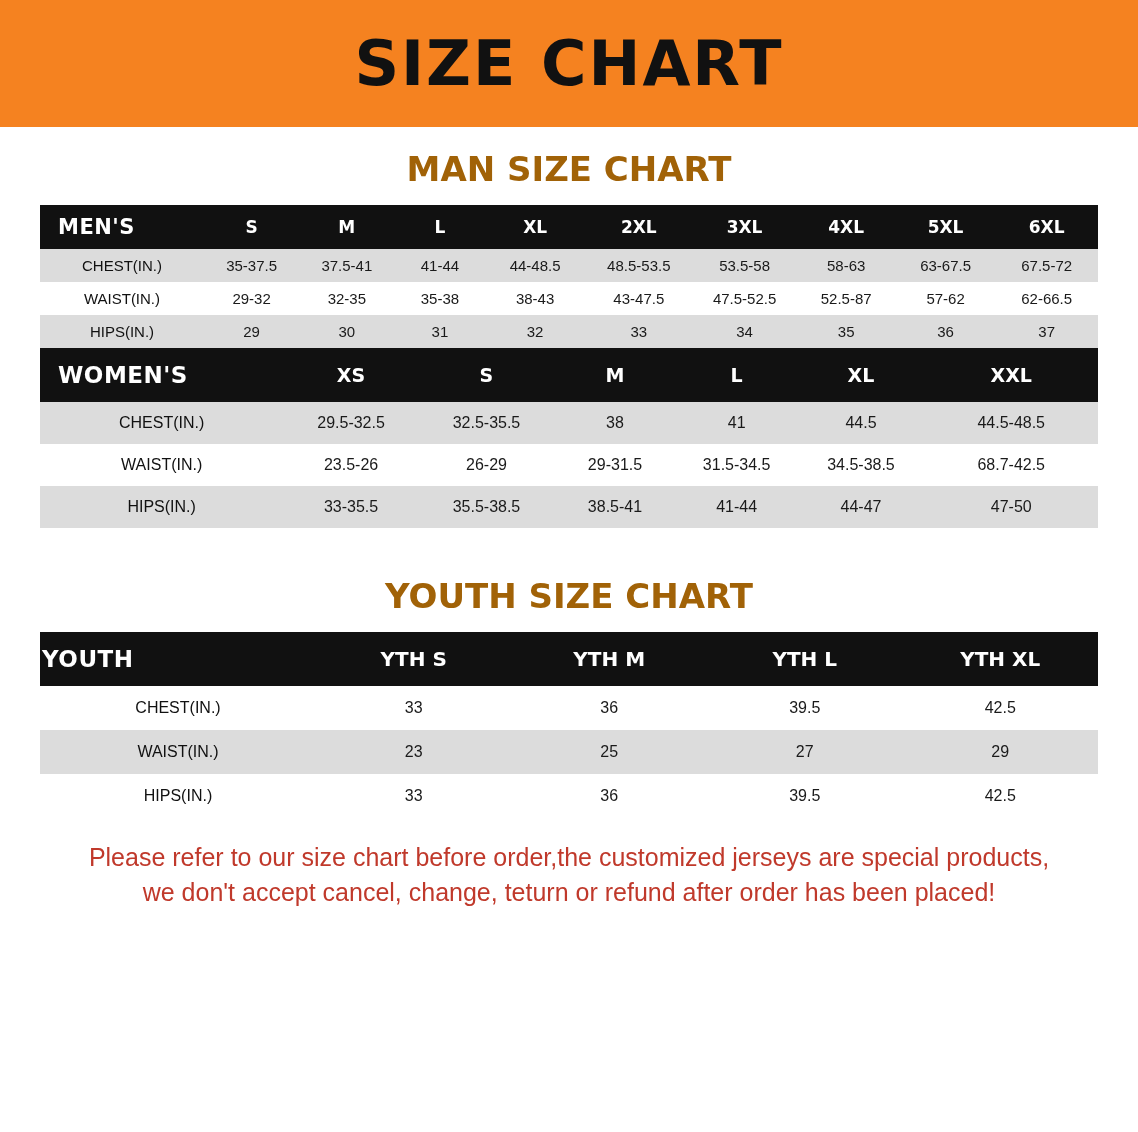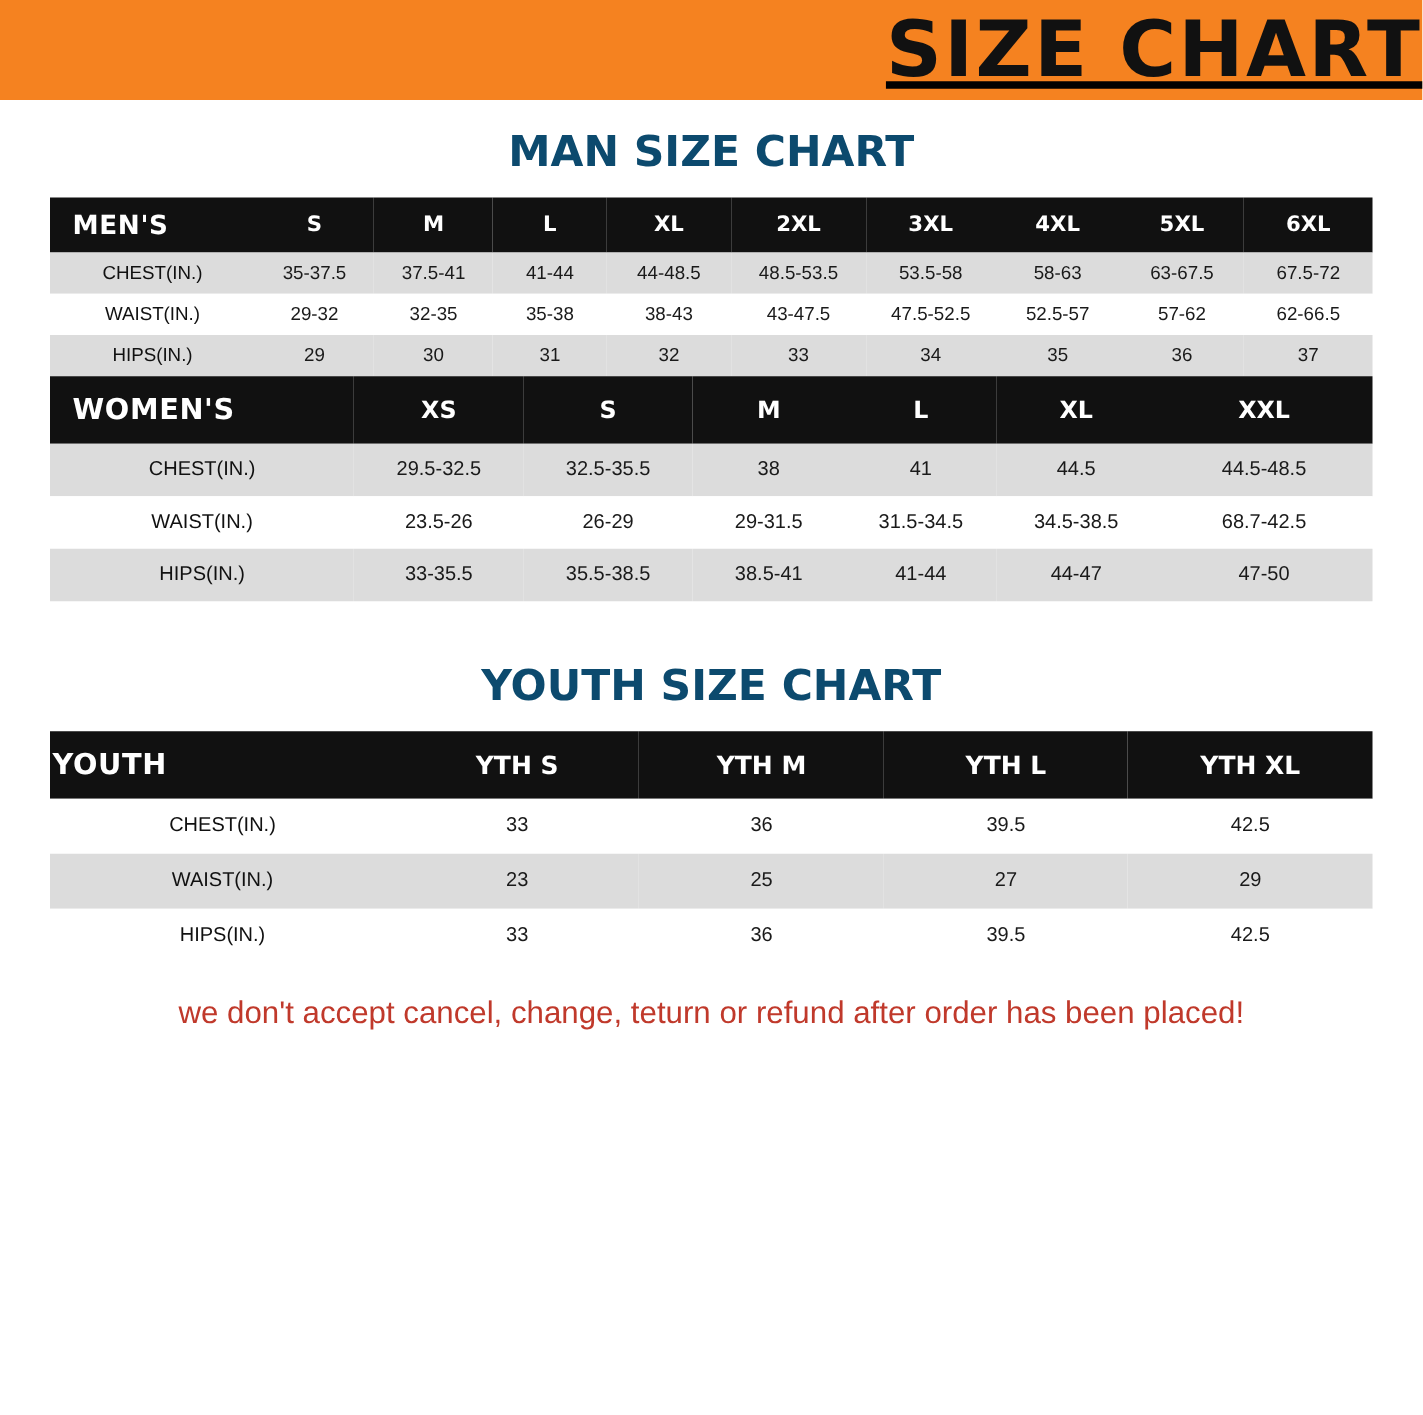--- a/index.html
+++ b/index.html
@@ -15,42 +15,41 @@
   }
   .page {
     position: relative;
     width: 1138px;
     height: 1132px;
     background: #ffffff;
   }
 
   
   .banner {
-    height: 80px;
+    height: 127px;
     background: #f58220;
     display: flex;
     align-items: center;
-    justify-content: flex-end;
-    text-decoration: underline;
+    justify-content: center;
   }
   .banner-title {
     font-family: "DejaVu Sans", sans-serif;
     font-weight: bold;
     font-size: 62px;
     letter-spacing: 2px;
     color: #111111;
     line-height: 1;
   }
 
   
   .section-title {
     text-align: center;
     font-family: "DejaVu Sans", sans-serif;
     font-weight: bold;
-    color: #0c4a6e;
+    color: #a16207;
   }
   .title-man   { font-size: 34px; margin: 22px 0 16px 0; }
   .title-women { font-size: 34px; margin: 36px 0 16px 0; }
   .title-youth { font-size: 34px; margin: 48px 0 16px 0; }
 
   
   .tbl-wrap {
     padding: 0 40px;
   }
   table.size {
@@ -159,21 +158,21 @@
           <td>67.5-72</td>
         </tr>
         <tr class="row-plain">
           <td class="lead">WAIST(IN.)</td>
           <td>29-32</td>
           <td>32-35</td>
           <td>35-38</td>
           <td>38-43</td>
           <td>43-47.5</td>
           <td>47.5-52.5</td>
-          <td>52.5-57</td>
+          <td>52.5-87</td>
           <td>57-62</td>
           <td>62-66.5</td>
         </tr>
         <tr class="row-shade">
           <td class="lead">HIPS(IN.)</td>
           <td>29</td>
           <td>30</td>
           <td>31</td>
           <td>32</td>
           <td>33</td>
@@ -279,16 +278,17 @@
           <td>33</td>
           <td>36</td>
           <td>39.5</td>
           <td>42.5</td>
         </tr>
       </tbody>
     </table>
   </div>
 
   <div class="note">
+    <div>Please refer to our size chart before order,the customized jerseys are special products,</div>
     <div>we don't accept cancel, change, teturn or refund after order has been placed!</div>
   </div>
 
 </div>
 
 </body></html>

